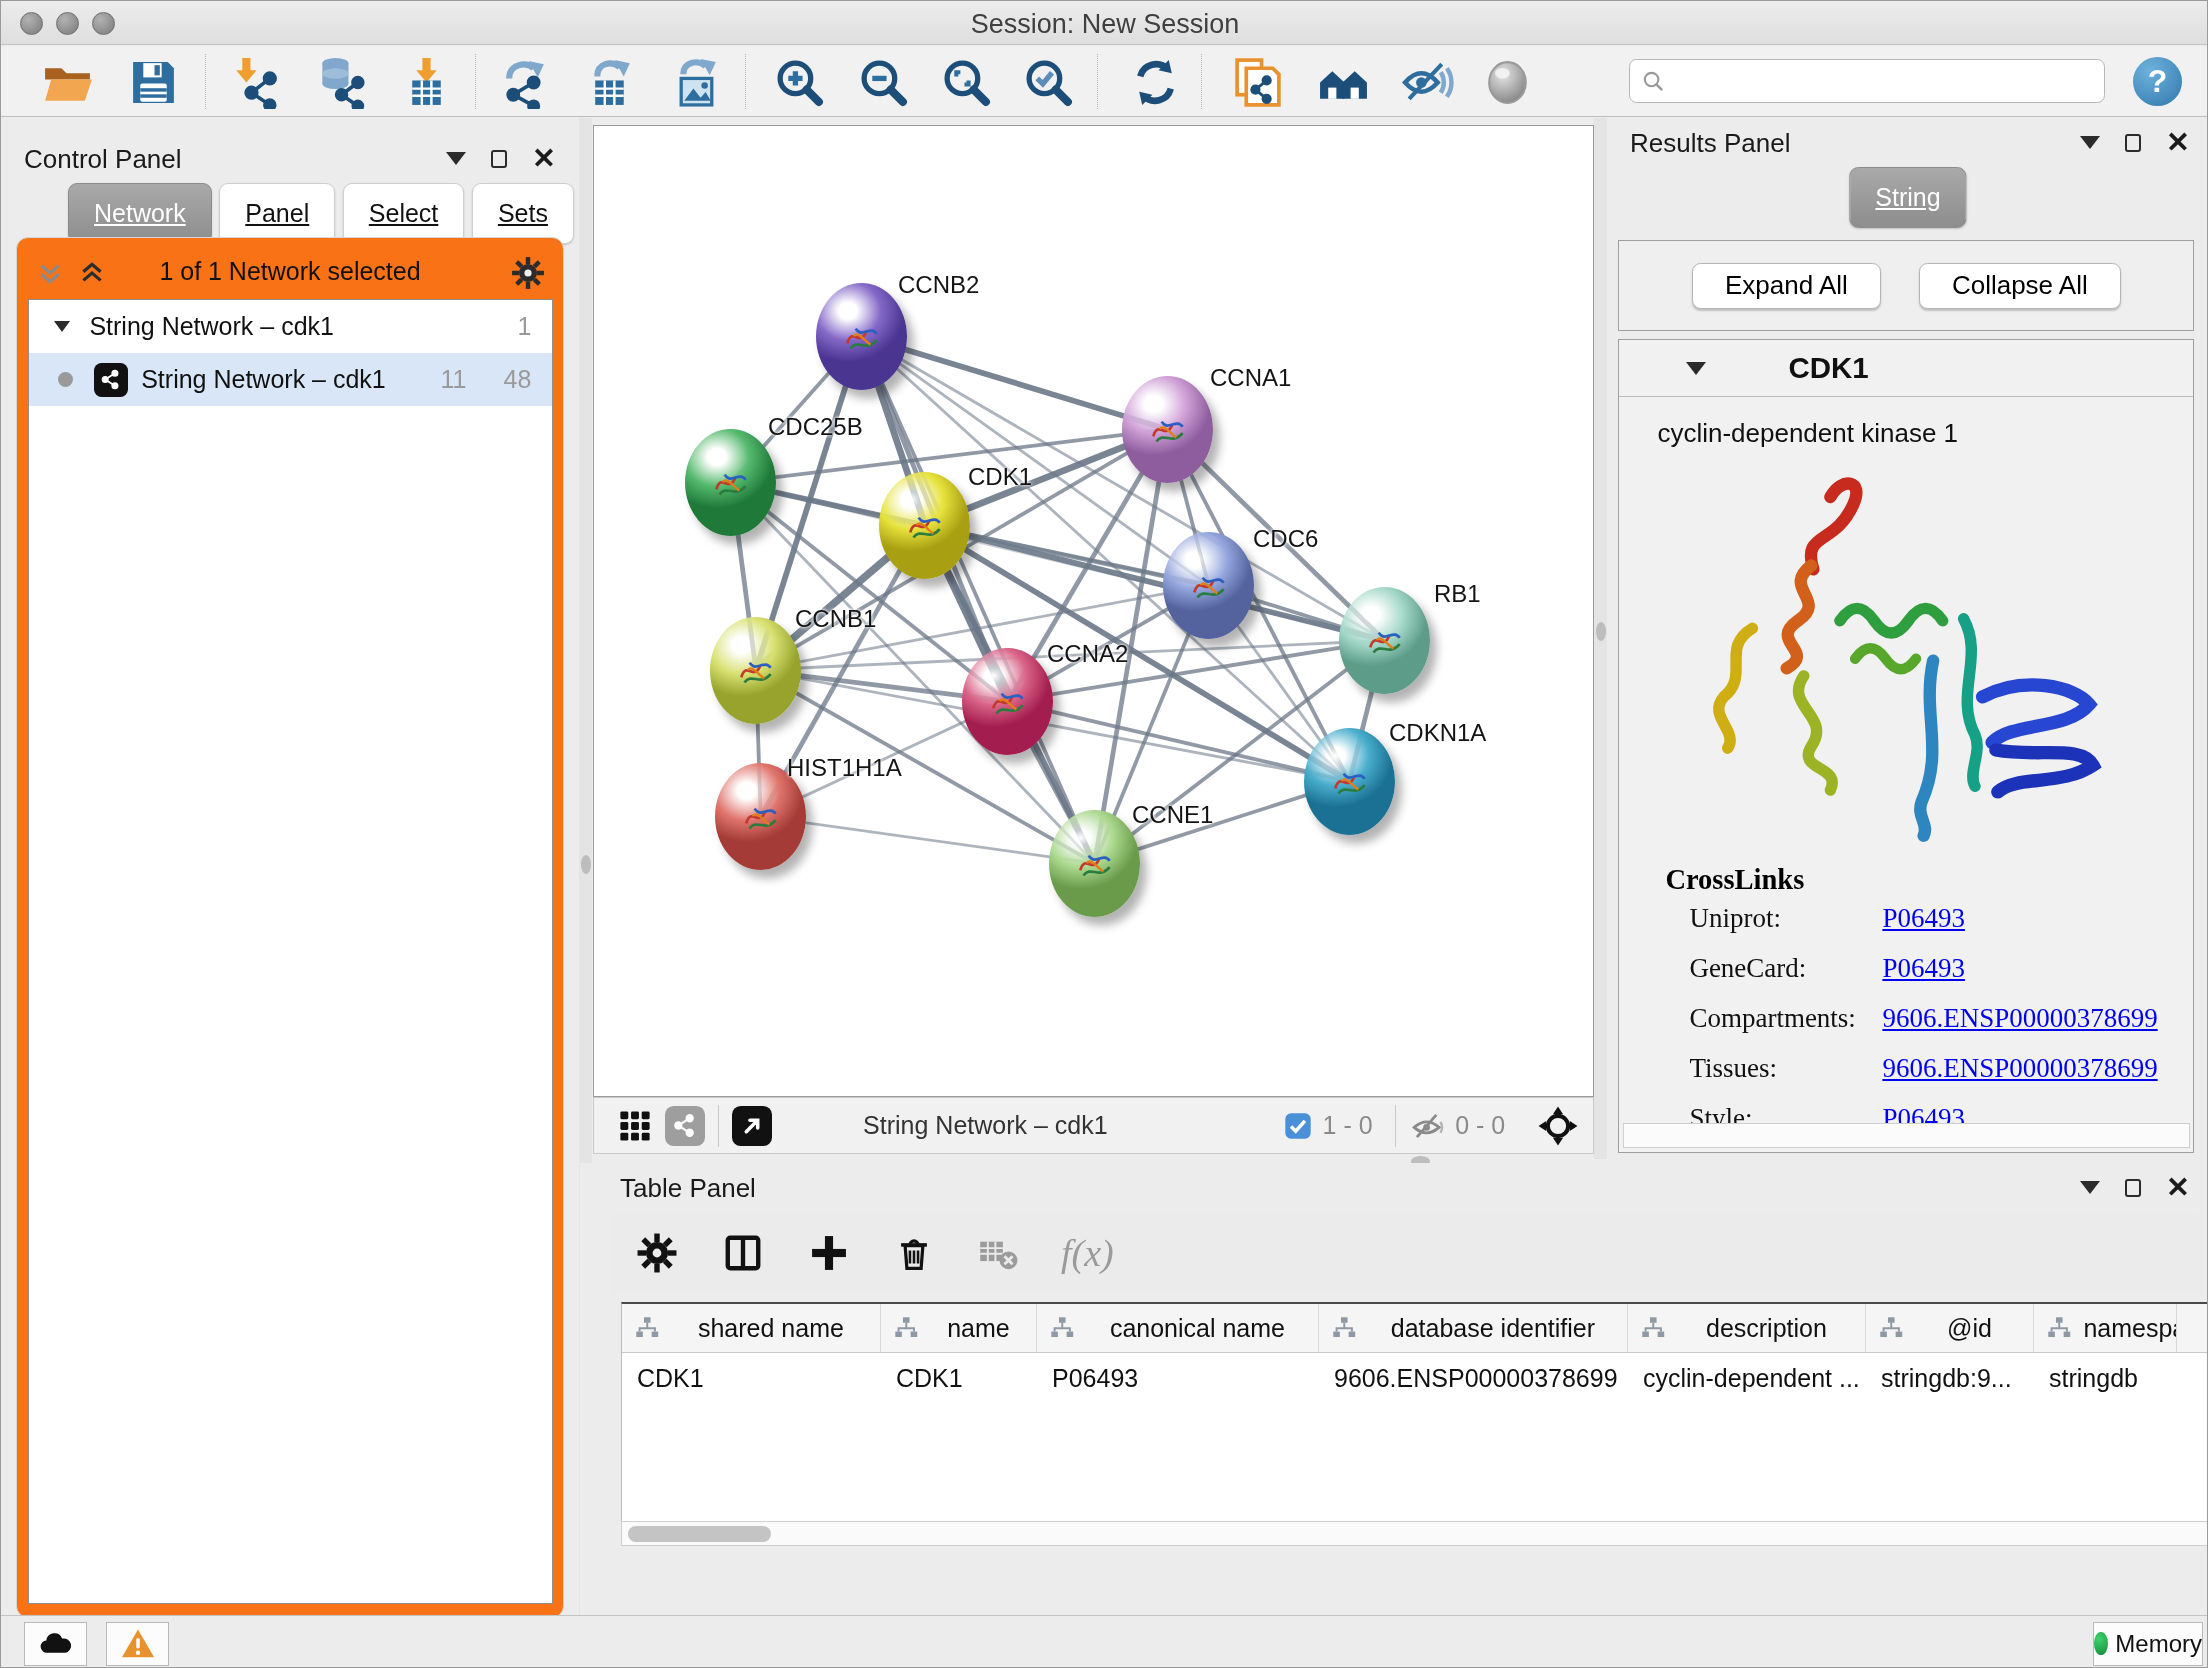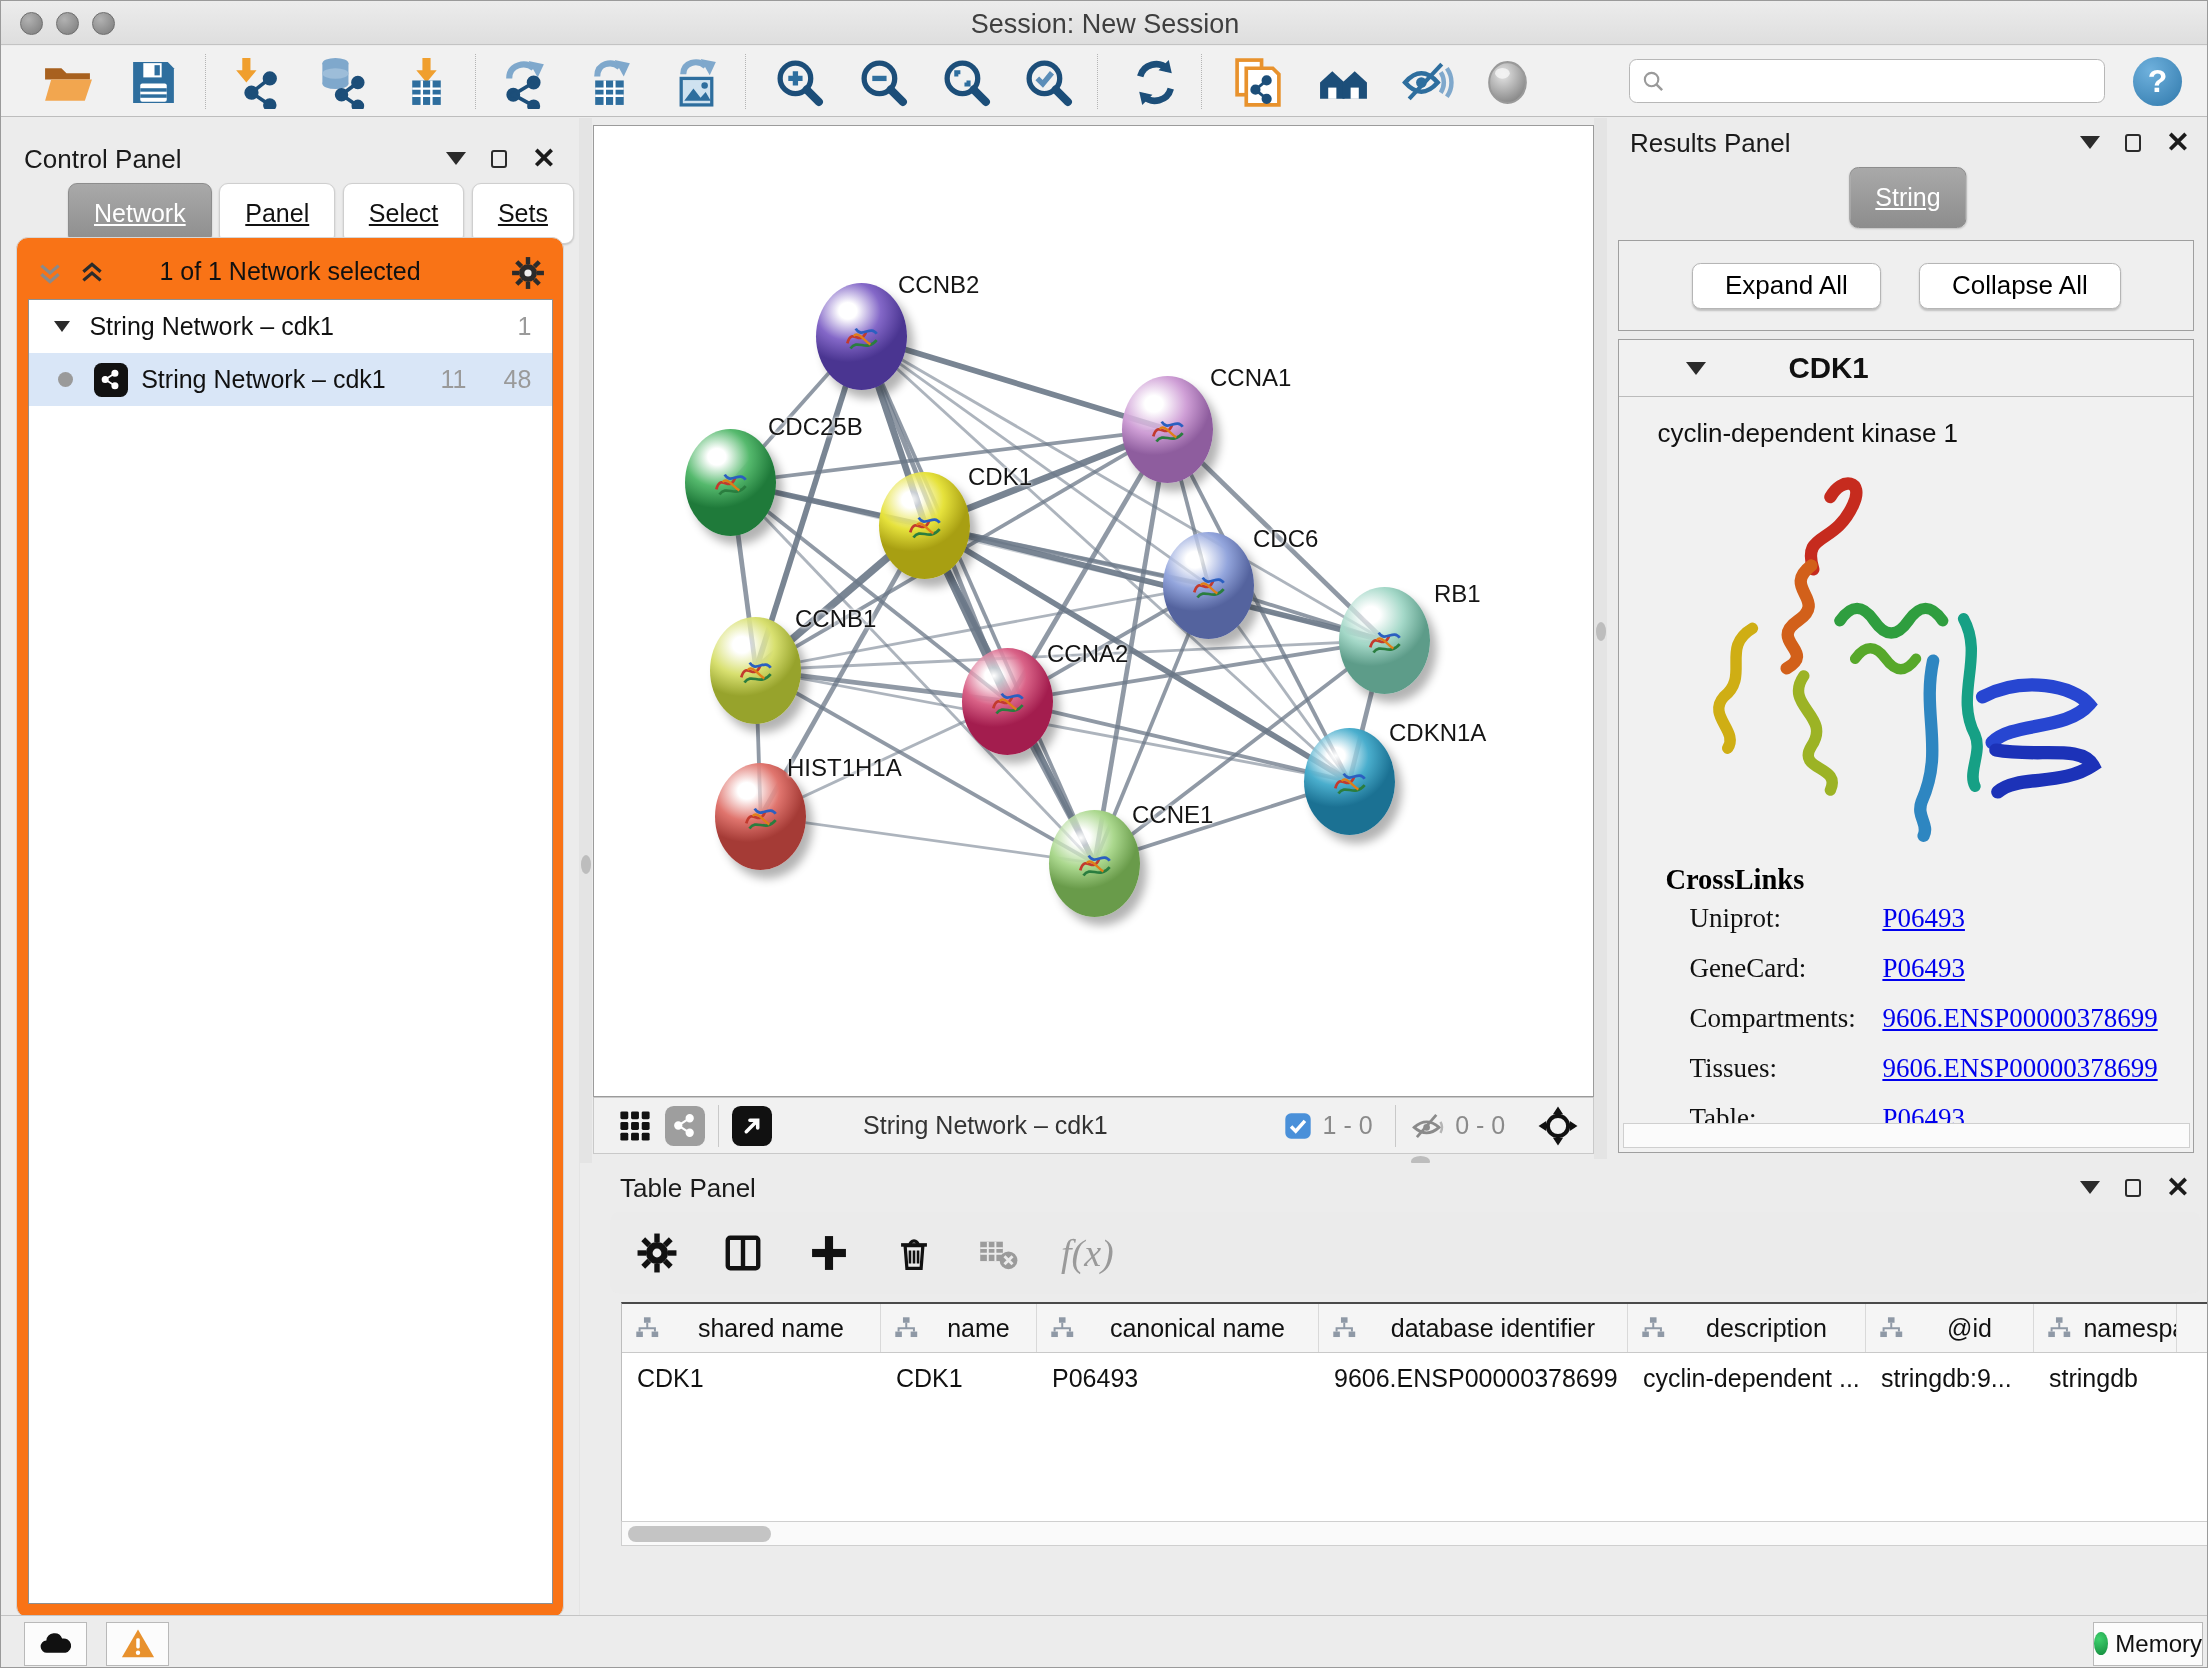--- a/index.html
+++ b/index.html
@@ -644,21 +644,21 @@
           </div>
           <div class="cl-row">
             <span class="cl-label">Compartments:</span>
             <a class="cl-value">9606.ENSP00000378699</a>
           </div>
           <div class="cl-row">
             <span class="cl-label">Tissues:</span>
             <a class="cl-value">9606.ENSP00000378699</a>
           </div>
           <div class="cl-row">
-            <span class="cl-label">Table:</span>
+            <span class="cl-label">Style:</span>
             <a class="cl-value">P06493</a>
           </div>
         </div>
       <div class="rp-scrollstrip"></div>
     </div>
   </div>
 
   <div id="table-panel">
     <div class="panel-head" style="left:40px">Table Panel</div>
     <div class="panel-ctrl" style="right:19px">

